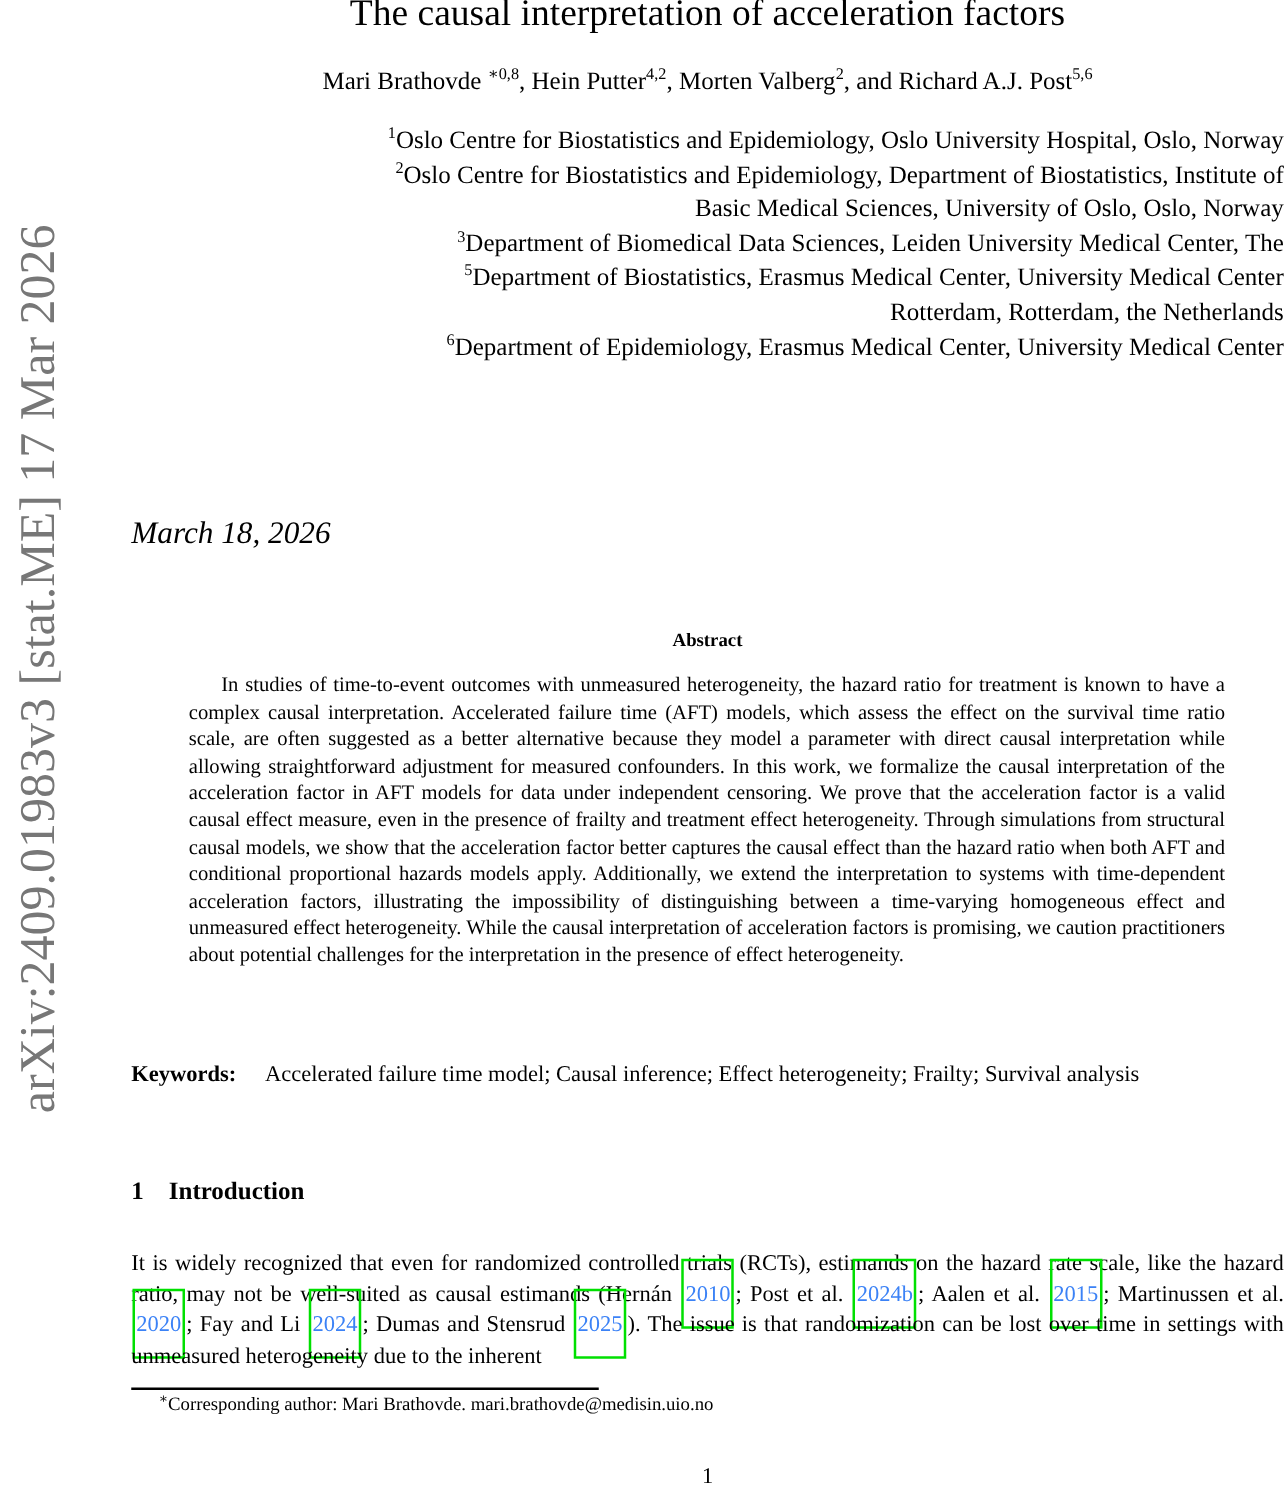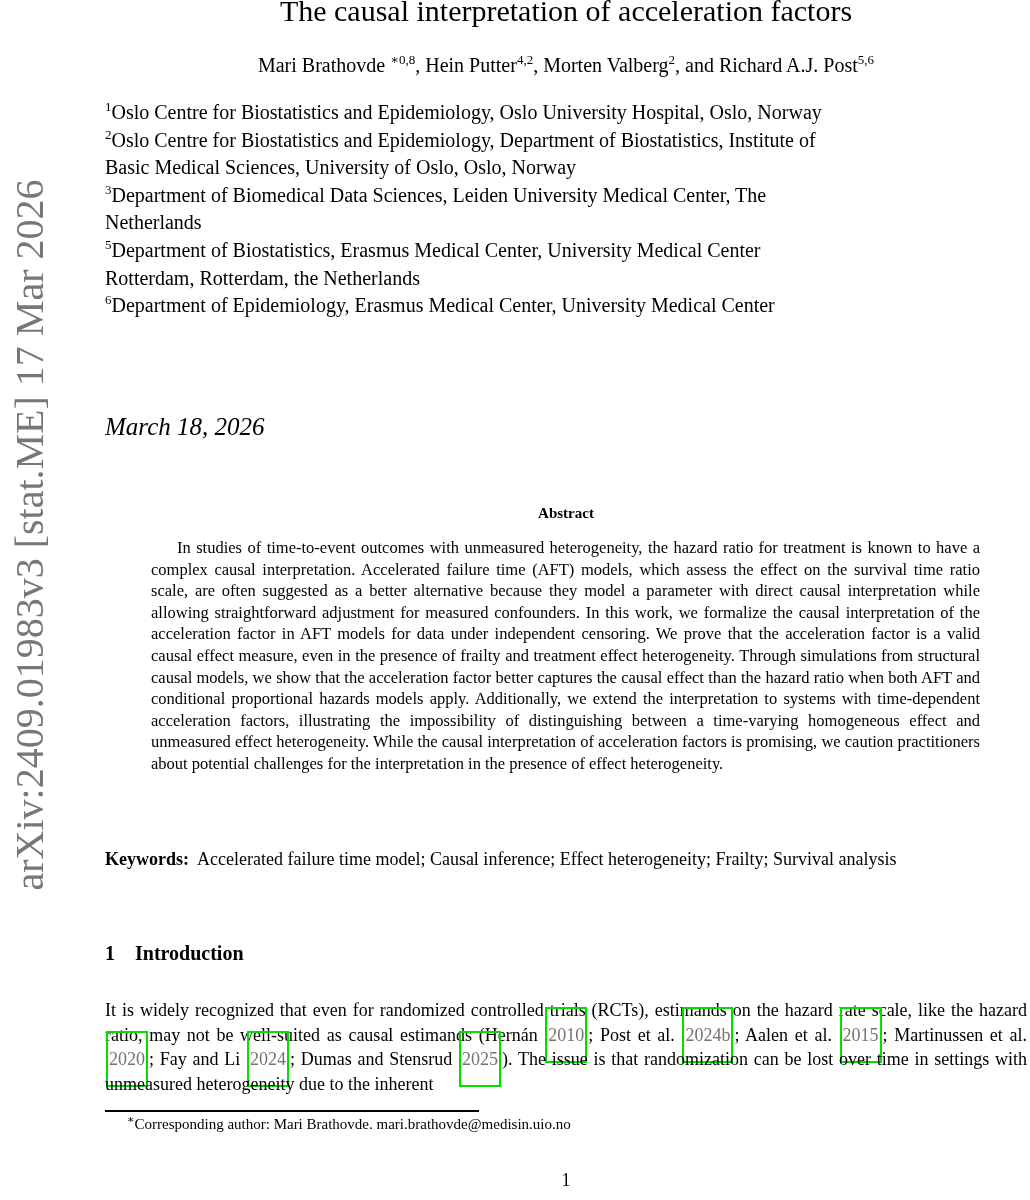--- a/index.html
+++ b/index.html
@@ -10,36 +10,36 @@
   }
   .watermark{
     position:absolute; left:-360px; top:511px; width:780px; height:48px;
     transform:rotate(-90deg); transform-origin:center center;
     font-size:40px; color:#777777; text-align:center; white-space:nowrap;
   }
   .blk{position:absolute; left:105px; width:922px;}
   .title{top:-6px; text-align:center; font-size:30px; font-weight:normal;}
   .authors{top:54px; text-align:center; font-size:20px;}
   .authors sup, .affil sup{font-size:13px; line-height:0;}
-  .affil{top:99px; text-align:left; font-size:20px; line-height:27.6px;}
+  .affil{top:99px; text-align:right; font-size:20px; line-height:27.6px;}
   .date{top:413px; text-align:left; font-size:25px;font-style:italic;}
   .abs-head{top:505px; text-align:center; font-size:15px; font-weight:bold;}
   .abs-body{
     top:537px; left:151px; width:829px;
     font-size:16.5px; line-height:21.6px; text-align:justify; text-indent:26px;
   }
   .keywords{top:849px; font-size:18px;}
   .keywords .kw-label{font-weight:bold;}
-  .keywords .kw-text{margin-left:8px;}
+  .keywords .kw-text{margin-left:23px;}
   .sec-head{top:942px; font-size:20px; font-weight:bold;}
   .sec-head .sec-num{margin-right:20px;}
   .intro{top:998px; font-size:18px; line-height:24.6px; text-align:justify; margin:0;}
   .cite{
     border:2px solid #00e000; padding:16px 1px; margin:0 1px;
-    text-decoration:none; color:#737373; cursor:pointer;
+    text-decoration:none; color:#3b82f6; cursor:pointer;
   }
   .fn-rule{top:1110px; width:374px; border-top:2px solid #000; height:0;}
   .footnote{top:1116px; font-size:15px;}
   .footnote .fn-indent{display:inline-block; width:22px;}
   .footnote sup{font-size:11px; line-height:0;}
   .pageno{top:1170px; text-align:center; font-size:18px;}
 </style>
 </head>
 <body>
 
@@ -49,21 +49,20 @@
 
   <div class="blk title">The causal interpretation of acceleration factors</div>
 
   <div class="blk authors"><span>Mari Brathovde </span><sup>∗0,8</sup><span>, </span><span>Hein Putter</span><sup>4,2</sup><span>, </span><span>Morten Valberg</span><sup>2</sup><span>, and </span><span>Richard A.J. Post</span><sup>5,6</sup></div>
 
   <div class="blk affil">
     <div><sup>1</sup><span>Oslo Centre for Biostatistics and Epidemiology, Oslo University Hospital, Oslo, Norway</span></div>
     <div><sup>2</sup><span>Oslo Centre for Biostatistics and Epidemiology, Department of Biostatistics, Institute of</span></div>
     <div><sup></sup><span>Basic Medical Sciences, University of Oslo, Oslo, Norway</span></div>
     <div><sup>3</sup><span>Department of Biomedical Data Sciences, Leiden University Medical Center, The</span></div>
-    <div><sup></sup><span>Netherlands</span></div>
     <div><sup>5</sup><span>Department of Biostatistics, Erasmus Medical Center, University Medical Center</span></div>
     <div><sup></sup><span>Rotterdam, Rotterdam, the Netherlands</span></div>
     <div><sup>6</sup><span>Department of Epidemiology, Erasmus Medical Center, University Medical Center</span></div>
   </div>
 
   <div class="blk date">March 18, 2026</div>
 
   <div class="blk abs-head">Abstract</div>
 
   <div class="abs-body blk" style="left:151px;width:829px;">In studies of time-to-event outcomes with unmeasured heterogeneity, the hazard ratio for treatment is known to have a complex causal interpretation. Accelerated failure time (AFT) models, which assess the effect on the survival time ratio scale, are often suggested as a better alternative because they model a parameter with direct causal interpretation while allowing straightforward adjustment for measured confounders. In this work, we formalize the causal interpretation of the acceleration factor in AFT models for data under independent censoring. We prove that the acceleration factor is a valid causal effect measure, even in the presence of frailty and treatment effect heterogeneity. Through simulations from structural causal models, we show that the acceleration factor better captures the causal effect than the hazard ratio when both AFT and conditional proportional hazards models apply. Additionally, we extend the interpretation to systems with time-dependent acceleration factors, illustrating the impossibility of distinguishing between a time-varying homogeneous effect and unmeasured effect heterogeneity. While the causal interpretation of acceleration factors is promising, we caution practitioners about potential challenges for the interpretation in the presence of effect heterogeneity.</div>

